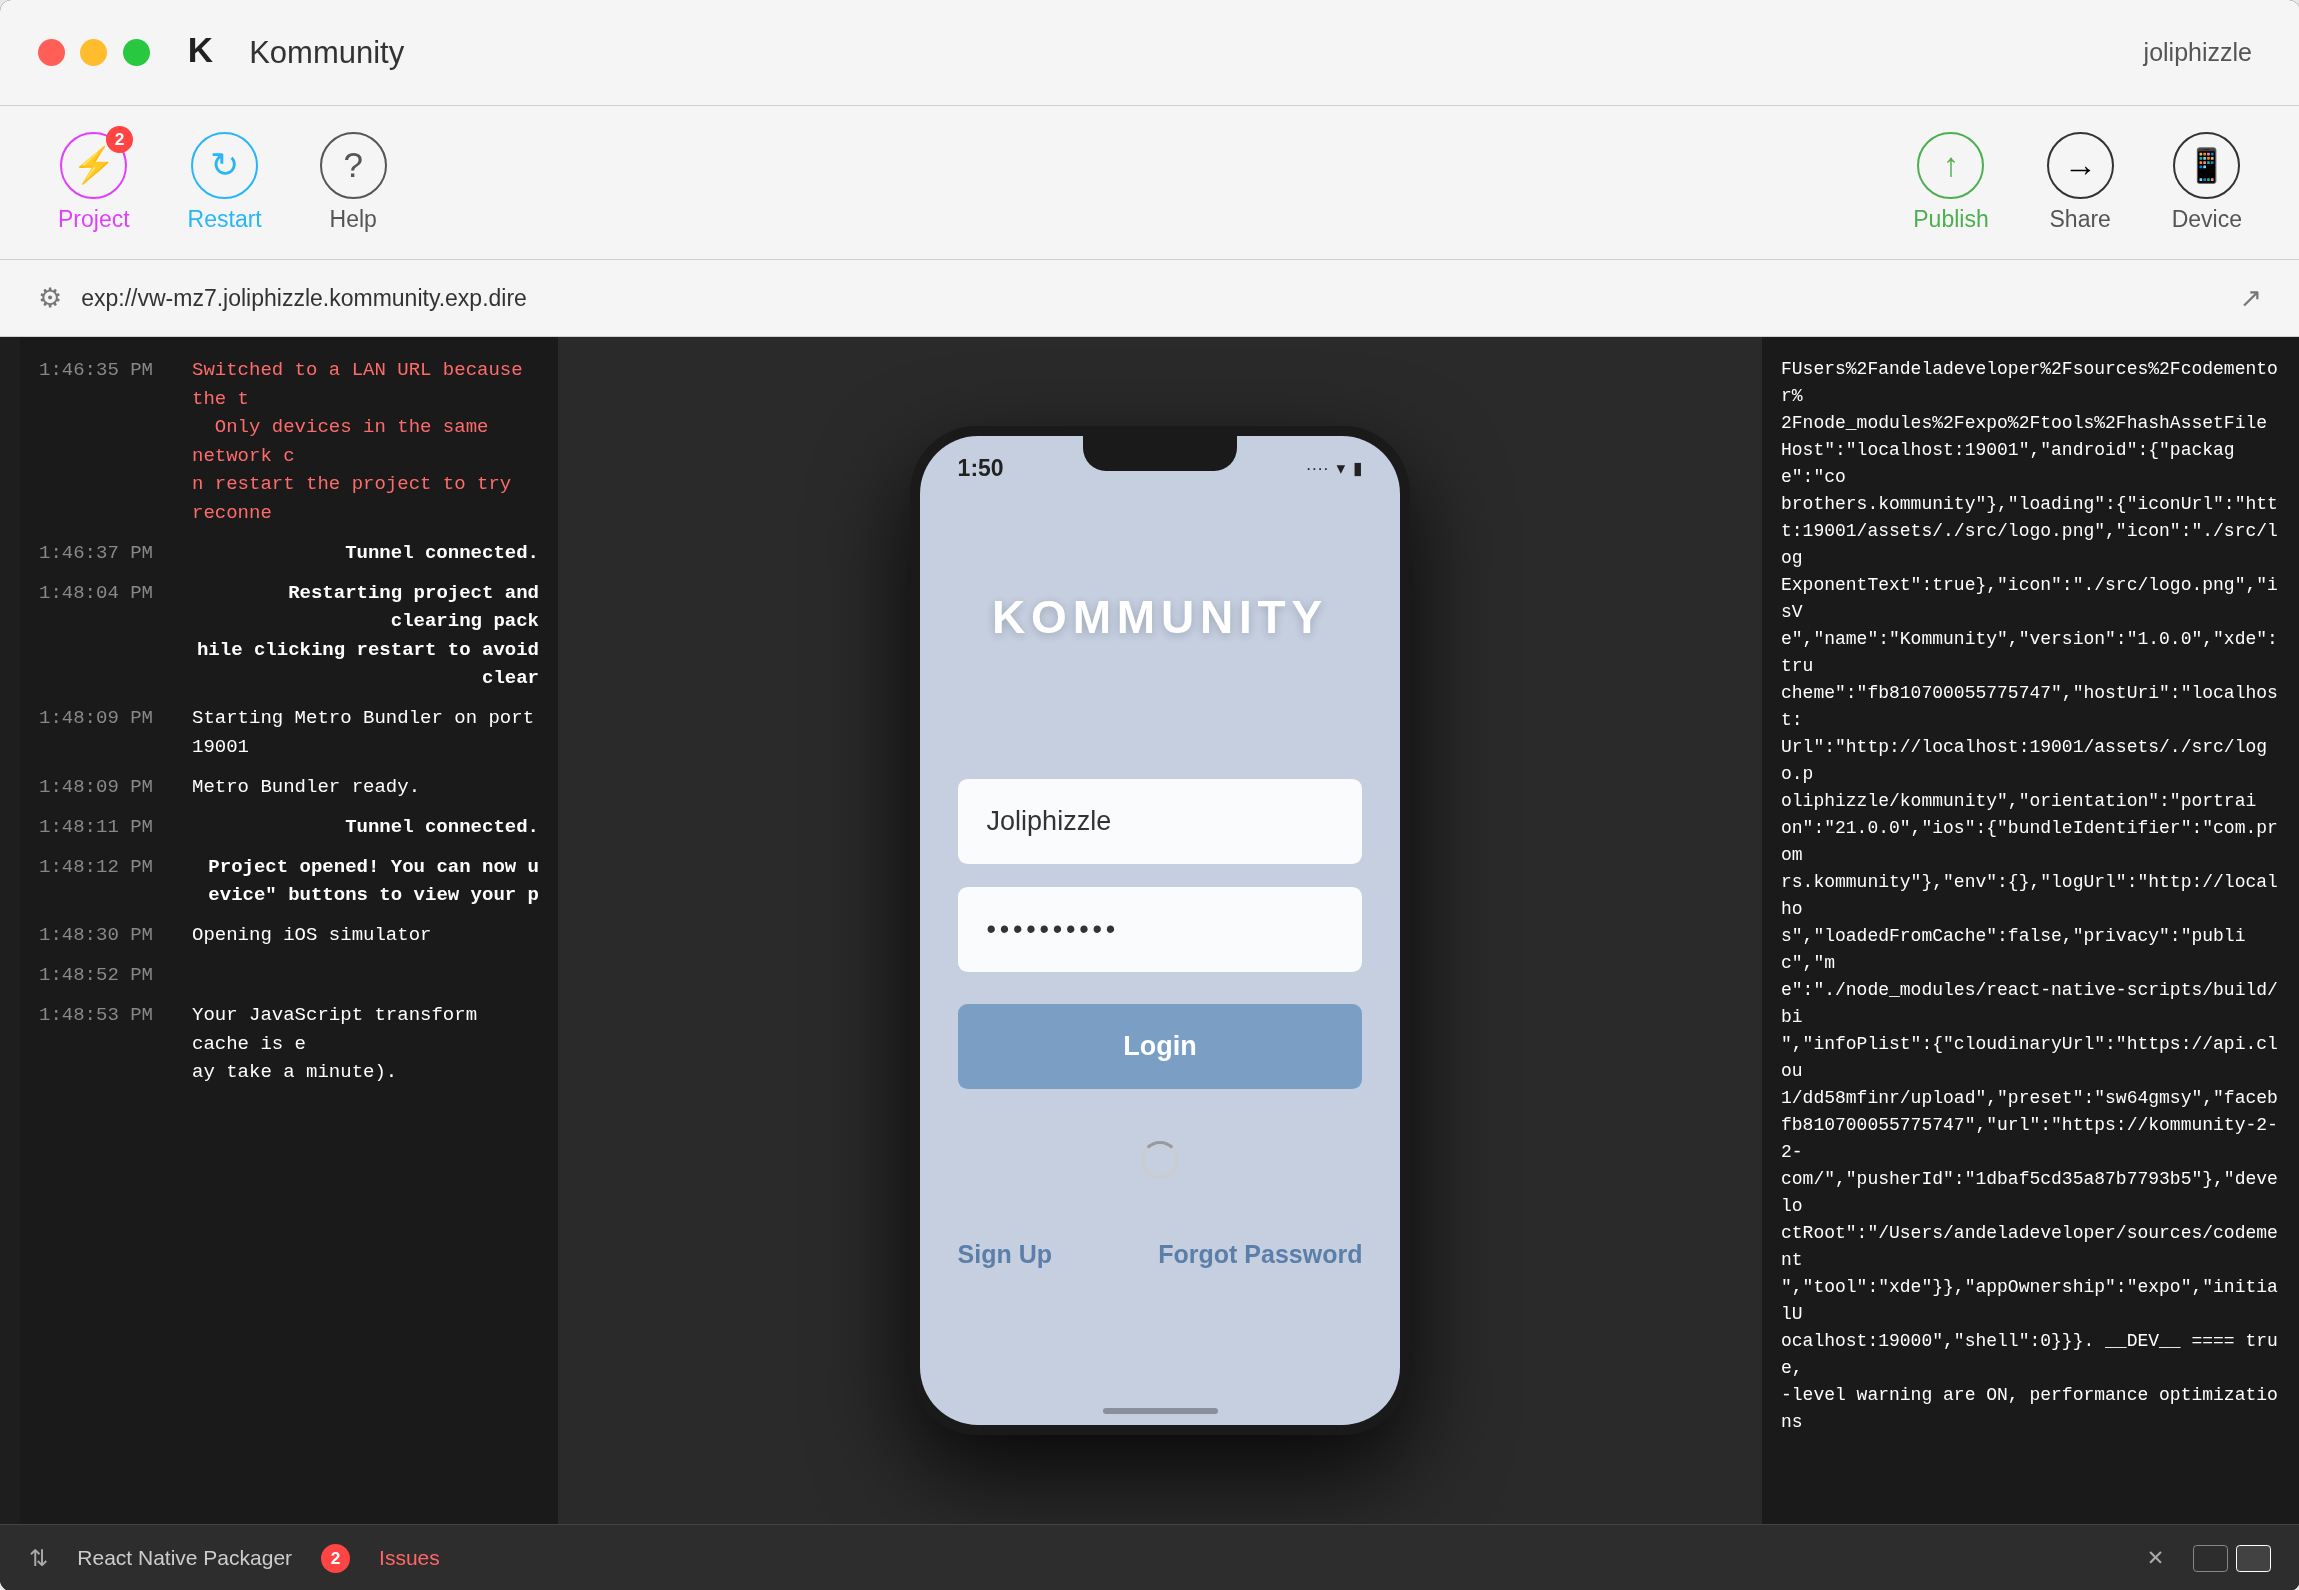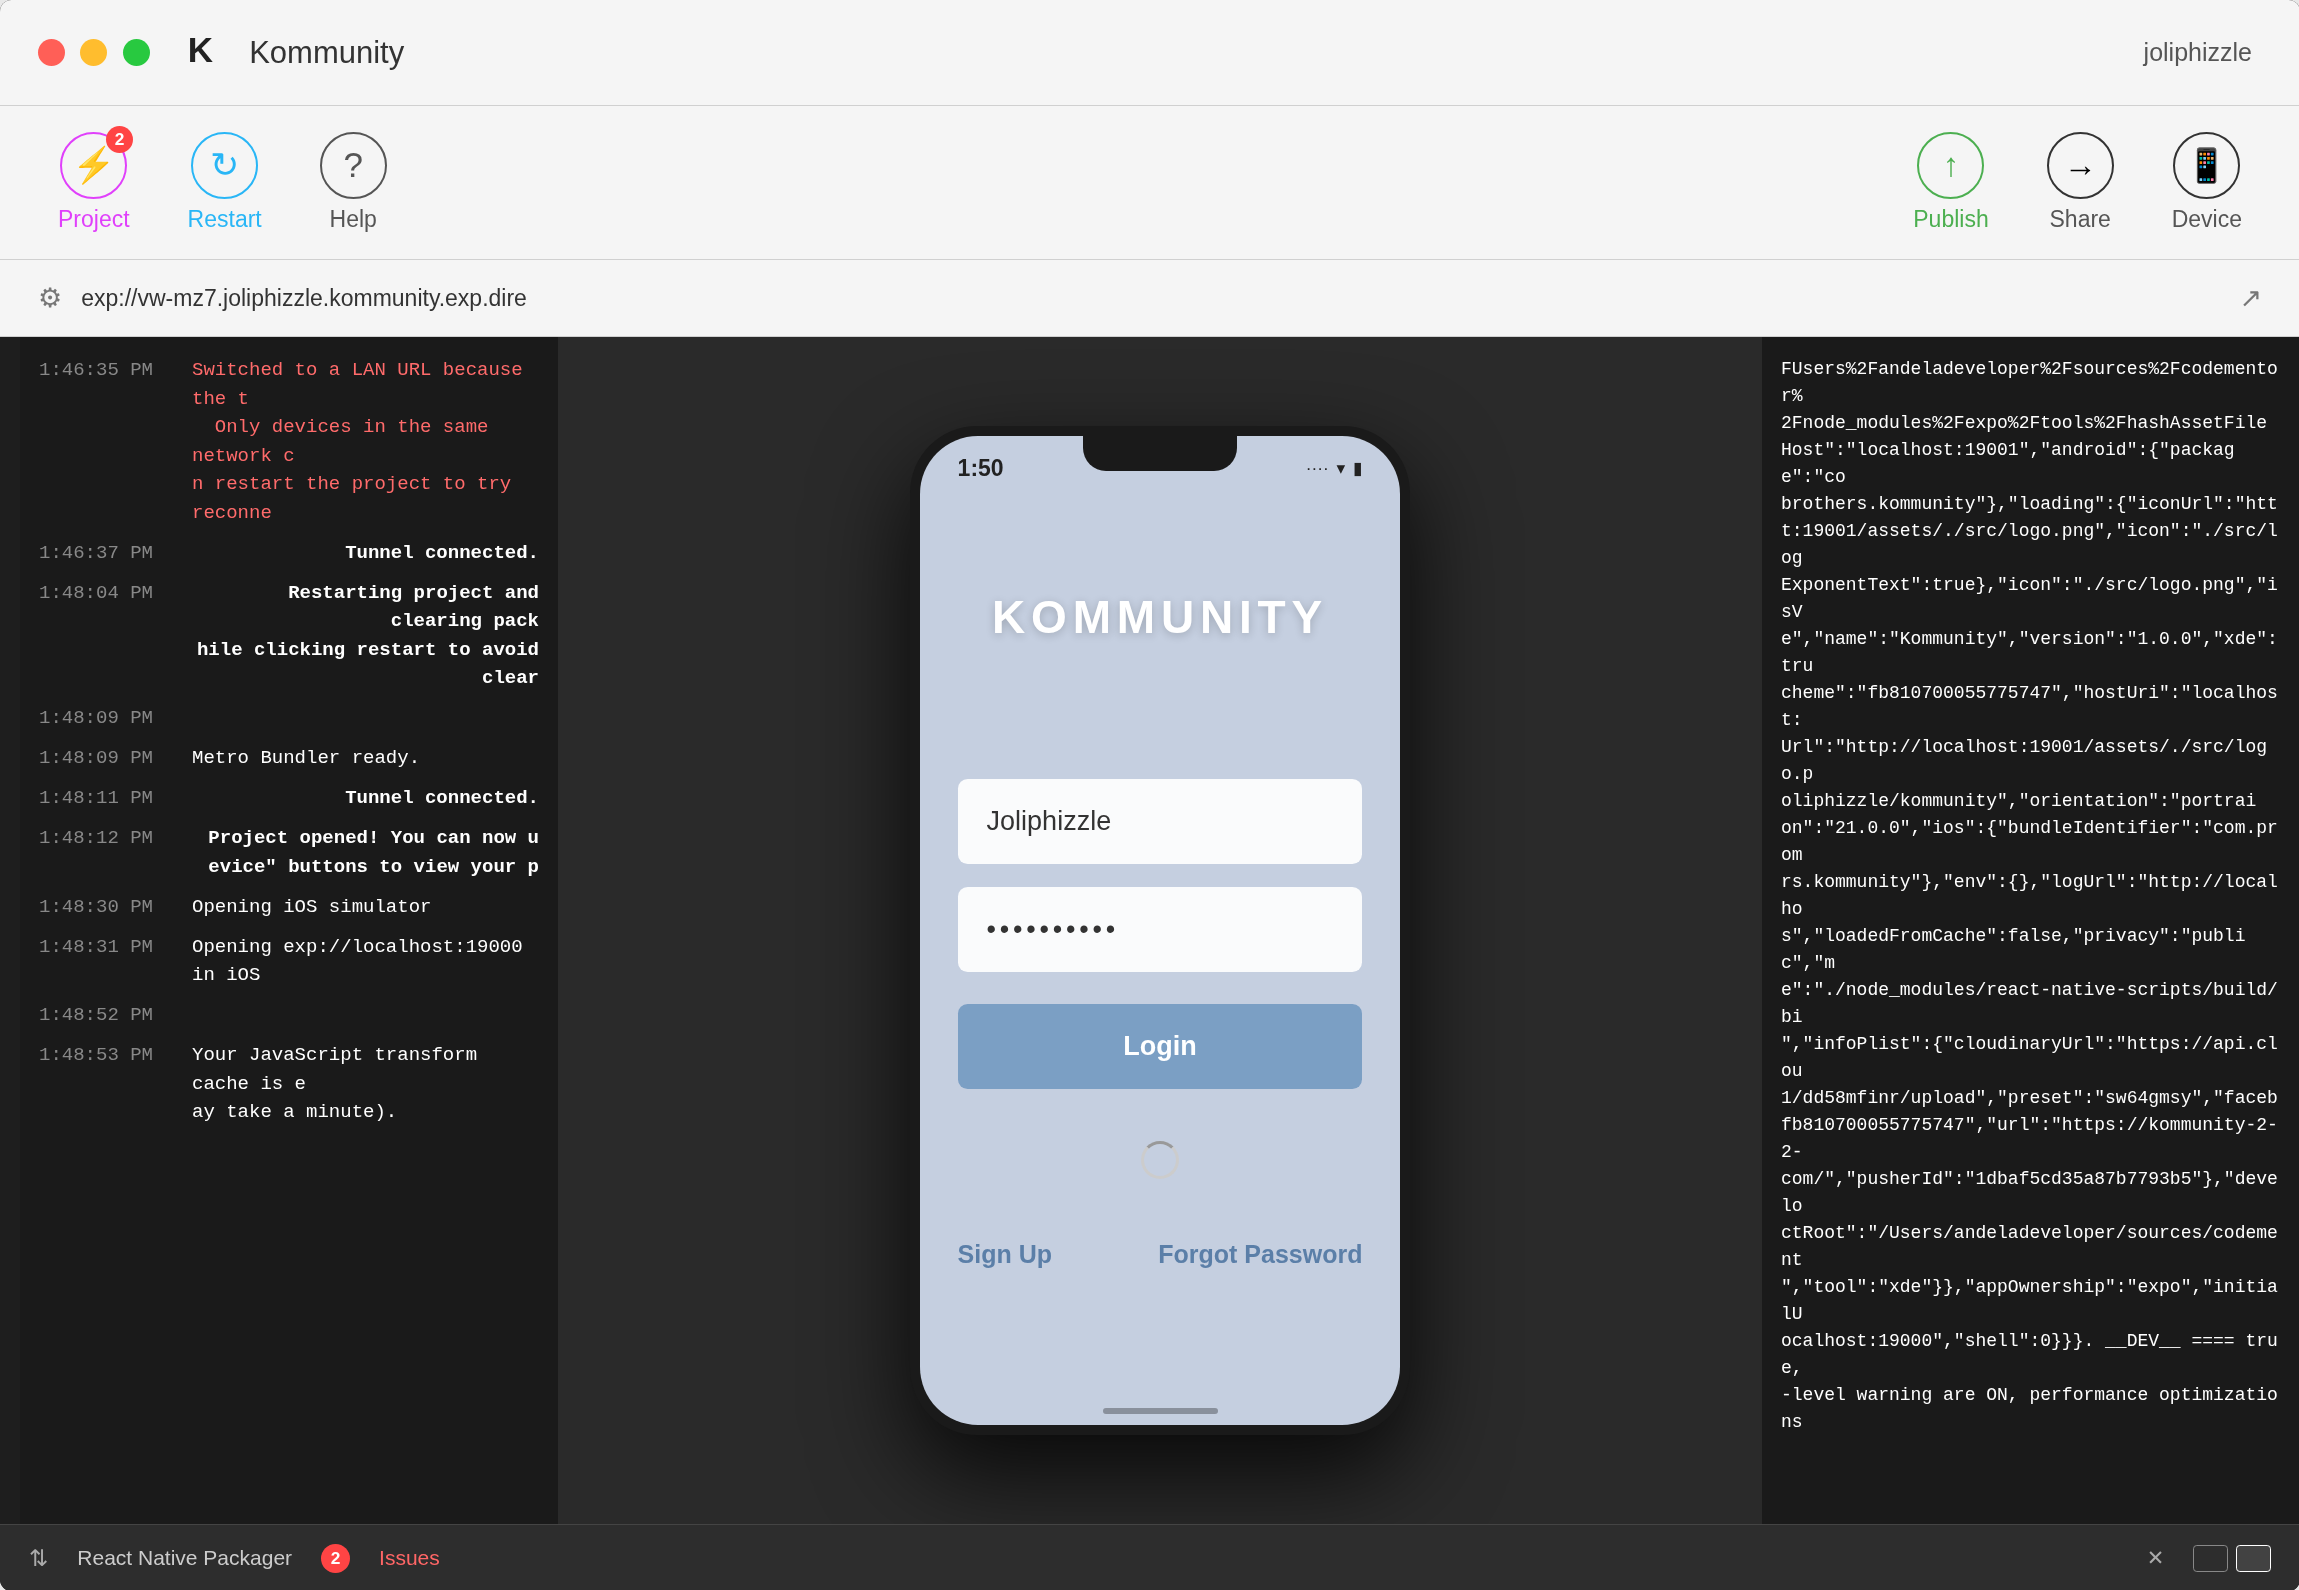--- a/index.html
+++ b/index.html
@@ -592,20 +592,21 @@
           <span class="log-msg bold">Tunnel connected.</span>
         </div>
 
         <div class="log-entry">
           <span class="log-time">1:48:04 PM</span>
           <span class="log-msg bold">Restarting project and clearing pack<br>hile clicking restart to avoid clear</span>
         </div>
 
         <div class="log-entry">
           <span class="log-time">1:48:09 PM</span>
+          <span class="log-msg">Starting Metro Bundler on port 19001</span>
         </div>
 
         <div class="log-entry">
           <span class="log-time">1:48:09 PM</span>
           <span class="log-msg">Metro Bundler ready.</span>
         </div>
 
         <div class="log-entry">
           <span class="log-time">1:48:11 PM</span>
           <span class="log-msg bold">Tunnel connected.</span>
@@ -614,24 +615,20 @@
         <div class="log-entry">
           <span class="log-time">1:48:12 PM</span>
           <span class="log-msg bold">Project opened! You can now u<br>evice" buttons to view your p</span>
         </div>
 
         <div class="log-entry">
           <span class="log-time">1:48:30 PM</span>
           <span class="log-msg">Opening iOS simulator</span>
         </div>
 
-        <div class="log-entry">
-          <span class="log-time">1:48:31 PM</span>
-          <span class="log-msg">Opening exp://localhost:19000 in iOS</span>
-        </div>
 
         <div class="log-entry">
           <span class="log-time">1:48:52 PM</span>
         </div>
 
         <div class="log-entry">
           <span class="log-time">1:48:53 PM</span>
           <span class="log-msg">Your JavaScript transform cache is e<br>ay take a minute).</span>
         </div>
 

